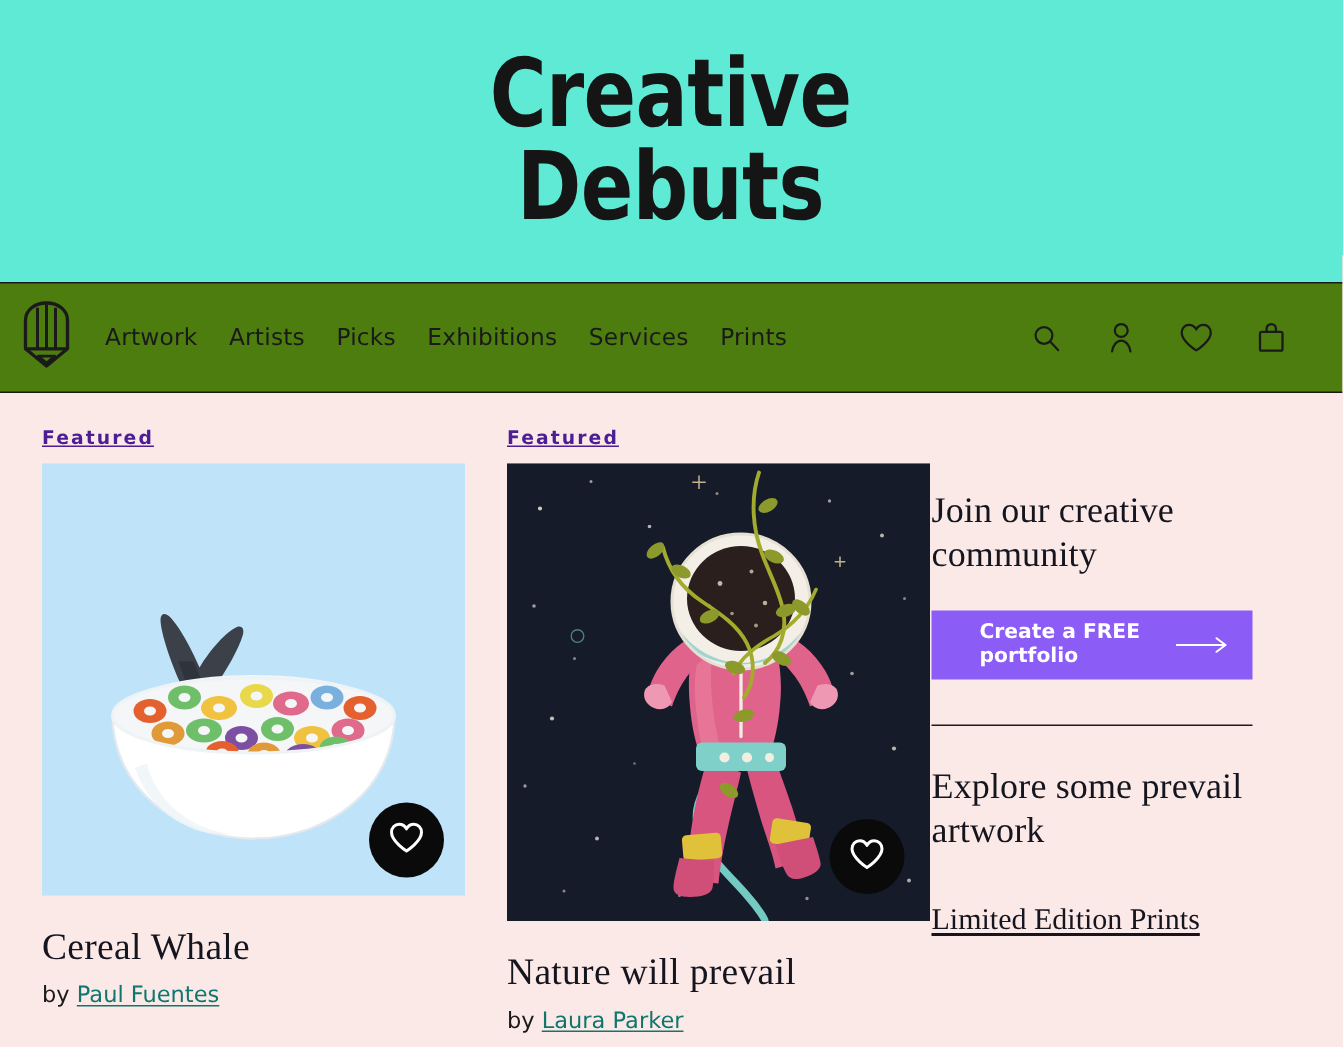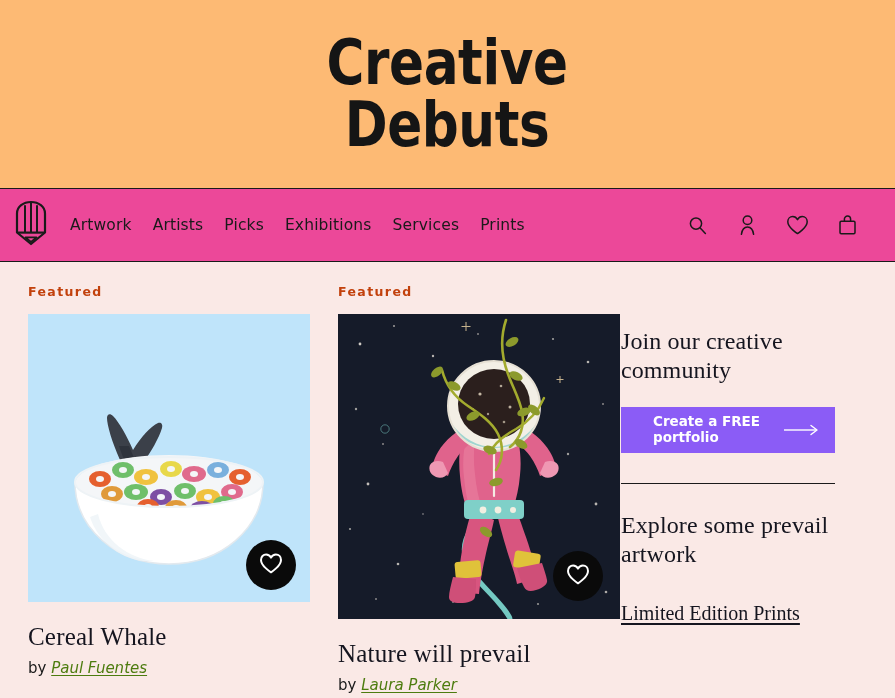--- a/index.html
+++ b/index.html
@@ -10,41 +10,41 @@
   }
   body {
     font-family: "Liberation Sans", sans-serif;
     background: #fae9e6;
     color: #1a1a1a;
     -webkit-font-smoothing: antialiased;
   }
 
   
   .masthead {
-    background: #fdba74;
+    background: #5eead4;
     height: 188px;
     display: flex;
     align-items: center;
     justify-content: center;
   }
   .masthead-title {
     font-family: "DejaVu Sans", sans-serif;
     font-weight: 700;
     font-size: 63px;
     line-height: 0.98;
     letter-spacing: -0.5px;
     text-align: center;
     color: #151515;
     transform: scaleX(0.82);
   }
   .masthead-title .line2 { display: block; }
 
   
   .navbar {
-    background: #ec4899;
+    background: #4d7c0f;
     height: 74px;
     border-top: 1.5px solid #1a1a1a;
     border-bottom: 1.5px solid #1a1a1a;
     display: flex;
     align-items: center;
     padding: 0 36px 0 0;
   }
   .logo-wrap {
     width: 62px;
     display: flex;
@@ -93,22 +93,23 @@
   }
   .col-a { width: 310px; padding-left: 28px; }
   .col-b { width: 310px; padding-left: 28px; }
   .col-c { width: 275px; padding-left: 1px; padding-top: 43px; }
 
   .featured-label {
     font-family: "DejaVu Sans", sans-serif;
     font-size: 12.5px;
     font-weight: 700;
     letter-spacing: 1.4px;
-    color: #c2410c;
-    margin-bottom: 15px;
+    color: #4c1d95;
+    margin-bottom: 10px;
+    text-decoration: underline;
   }
 
   .art-frame {
     position: relative;
     width: 282px;
     overflow: hidden;
   }
   .art-frame.a { height: 288px; background: #bfe4fa; }
   .art-frame.b { height: 305px; background: #161c2b; }
 
@@ -134,25 +135,24 @@
     margin-top: 21px;
     letter-spacing: 0.2px;
   }
   .art-by {
     font-family: "DejaVu Sans", sans-serif;
     font-size: 15px;
     color: #1a1a1a;
     margin-top: 8px;
   }
   .art-by a {
-    color: #4d7c0f;
+    color: #0f766e;
     text-decoration: underline;
     text-underline-offset: 2px;
     cursor: pointer;
-    font-style: italic;
   }
 
   
   .promo-heading {
     font-family: "Liberation Serif", serif;
     font-size: 24px;
     line-height: 1.2;
     color: #15151f;
     letter-spacing: 0.1px;
   }

